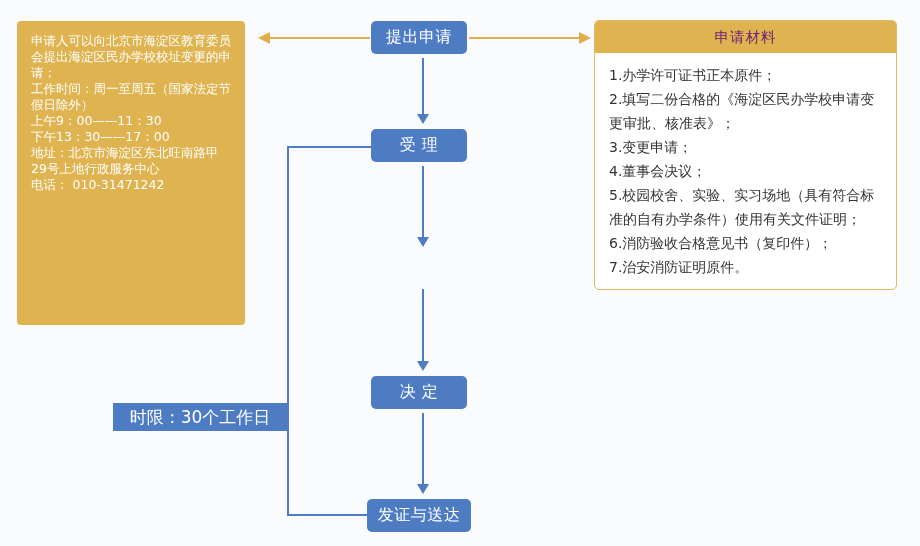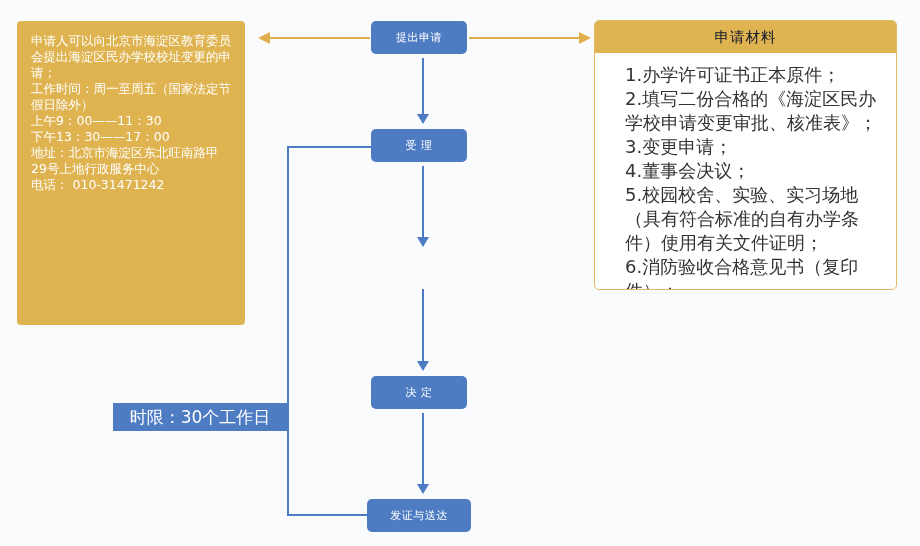--- a/index.html
+++ b/index.html
@@ -49,48 +49,47 @@
     height: 270px;
     box-sizing: border-box;
     border: 1px solid #e0b964;
     border-radius: 5px;
     background: #ffffff;
     overflow: hidden;
   }
   .materials-header {
     height: 32px;
     background: #dfb450;
-    color: #0f172a;
+    color: #701a75;
     font-size: 14.5px;
     display: flex;
     align-items: center;
     justify-content: center;
     letter-spacing: 1px;
   }
   .materials-body {
     padding: 10px 14px 8px 14px;
   }
   .material-item {
-    font-size: 18px;
+    font-size: 14px;
     line-height: 24px;
     color: #333333;
     white-space: pre-wrap;
-    margin-left: 16px;
   }
 
   
   .node {
     position: absolute;
     background: #4d7cc3;
     color: #ffffff;
     border-radius: 5px;
     display: flex;
     align-items: center;
     justify-content: center;
-    font-size: 11px;
+    font-size: 16px;
     letter-spacing: 0.5px;
     box-sizing: border-box;
   }
   .node-1 { left: 371px; top: 21px;  width: 96px; height: 33px; }
   .node-2 { left: 371px; top: 129px; width: 96px; height: 33px; }
   .node-3 { left: 371px; top: 252px; width: 96px; height: 33px; }
   .node-4 { left: 371px; top: 376px; width: 96px; height: 33px; }
   .node-5 { left: 367px; top: 499px; width: 104px; height: 33px; }
 
   

